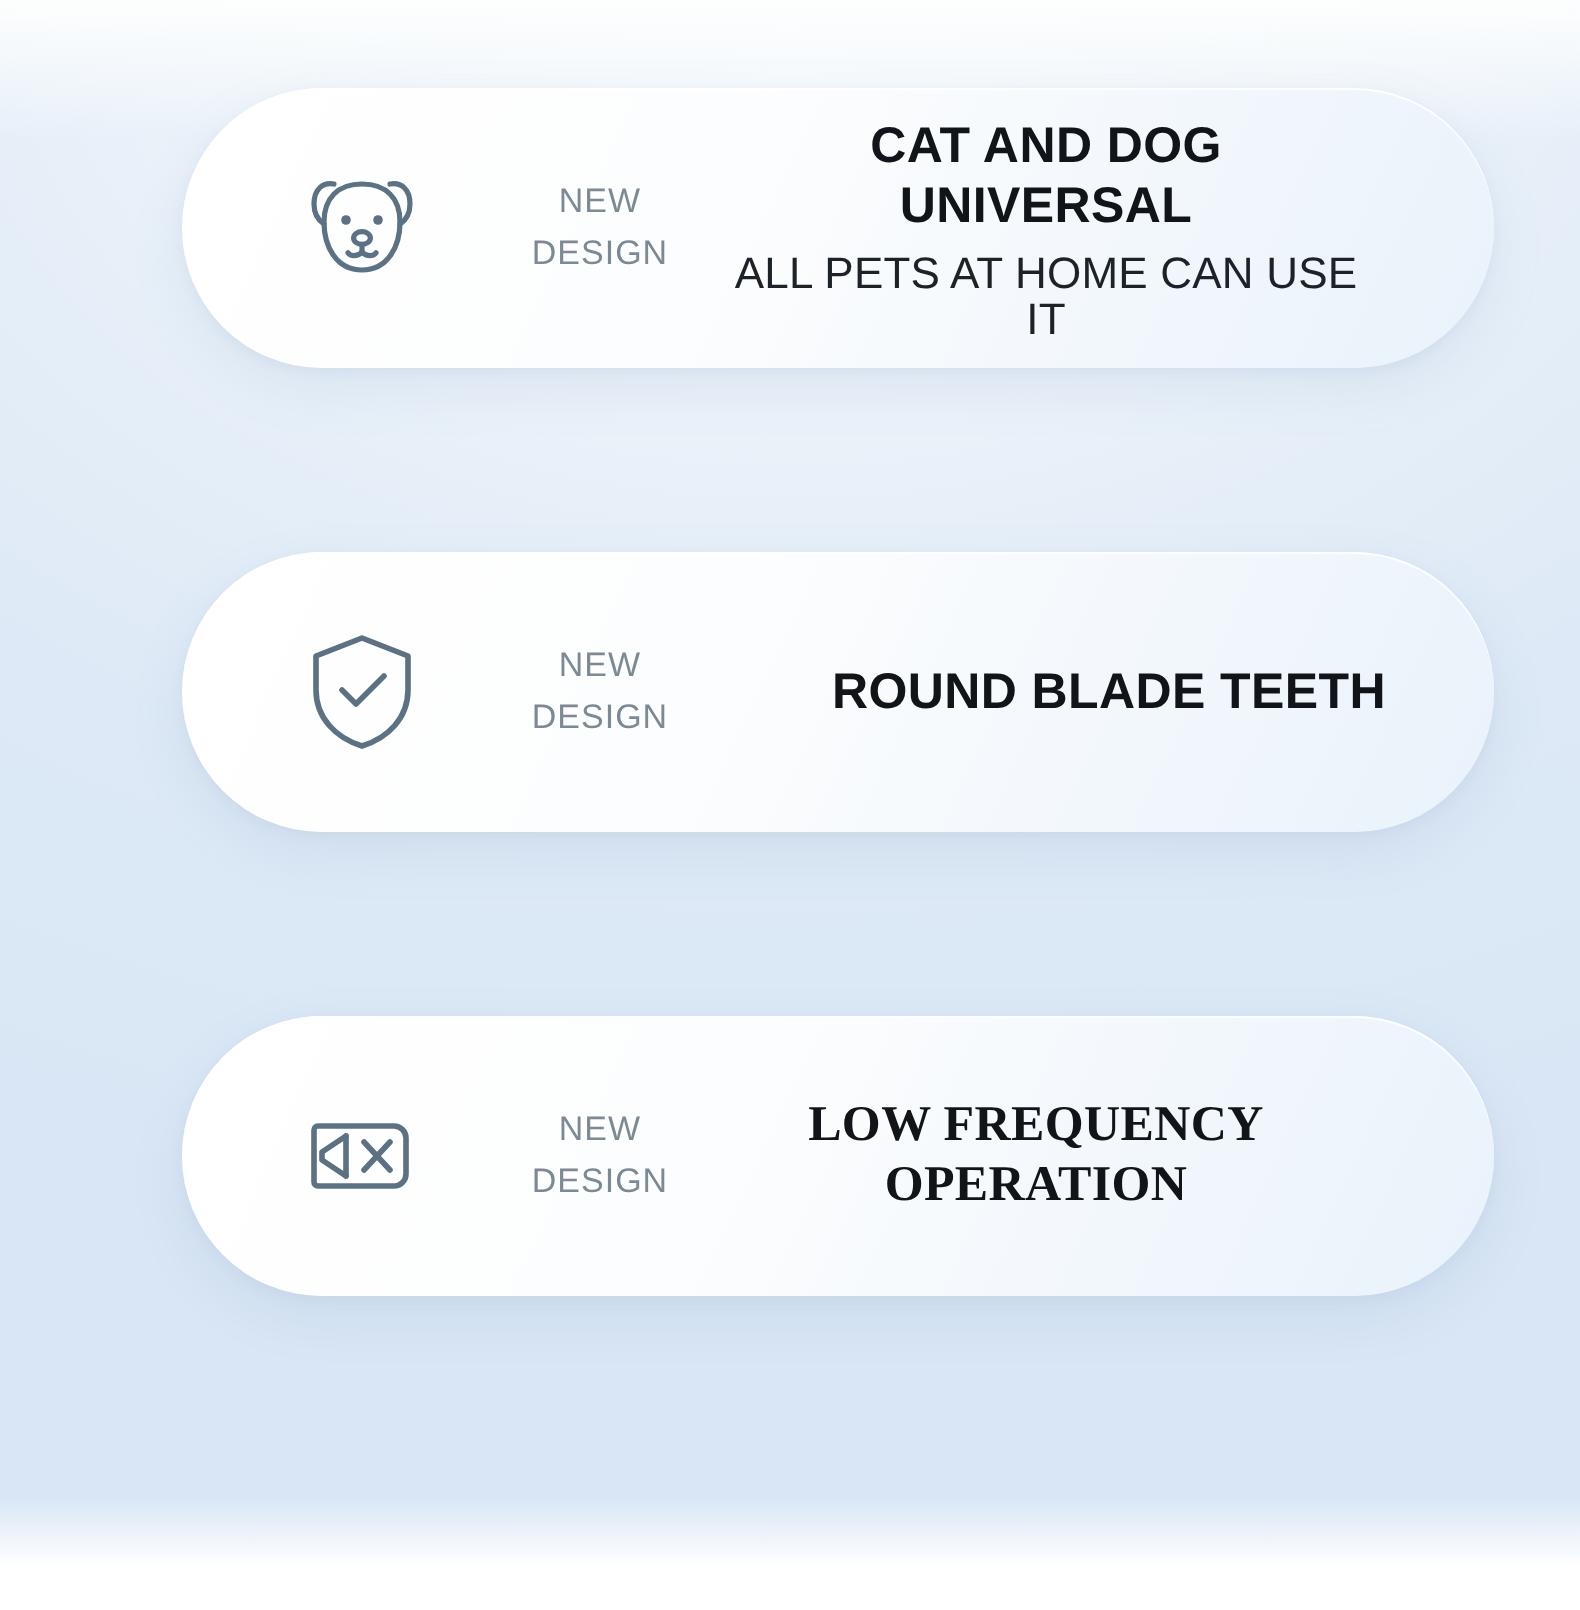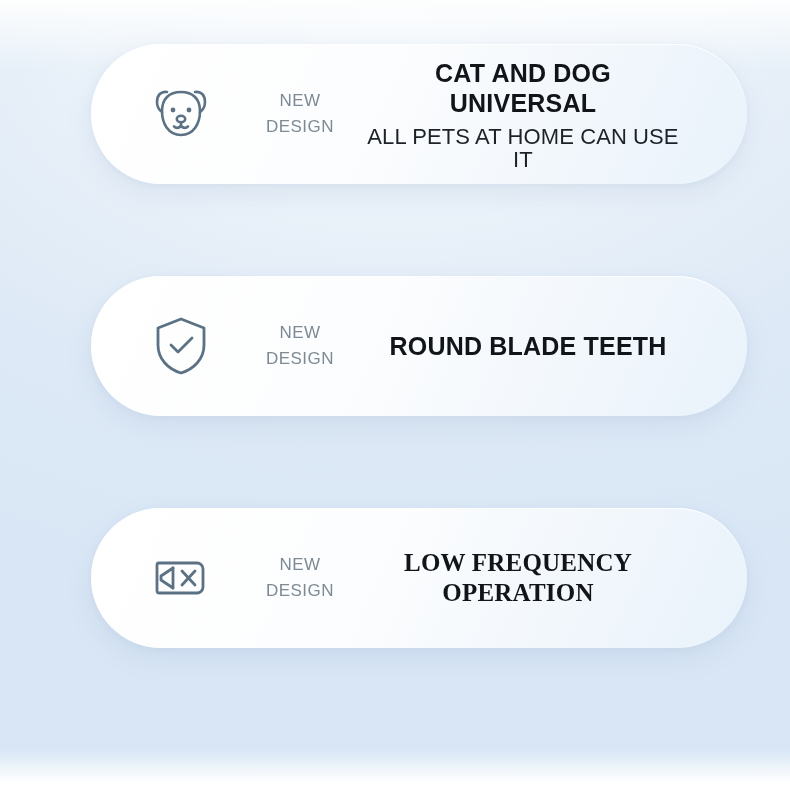--- a/index.html
+++ b/index.html
@@ -101,21 +101,21 @@
   }
   .sub {
     color: #1c2228;
     font-size: 22px;
     line-height: 23px;
     margin-top: 7px;
     letter-spacing: 0.1px;
   }
   
   .card-0 .texts { max-width: 320px; }
-  .card-1 .texts { max-width: 330px; }
+  .card-1 .texts { max-width: 330px; align-items: flex-end; }
   .card-2 .texts { max-width: 310px; font-family: Liberation Serif, serif; }
 </style>
 </head>
 <body>
 
 <div class="page">
 
   <div class="cards">
 
     <div class="card card-0">

